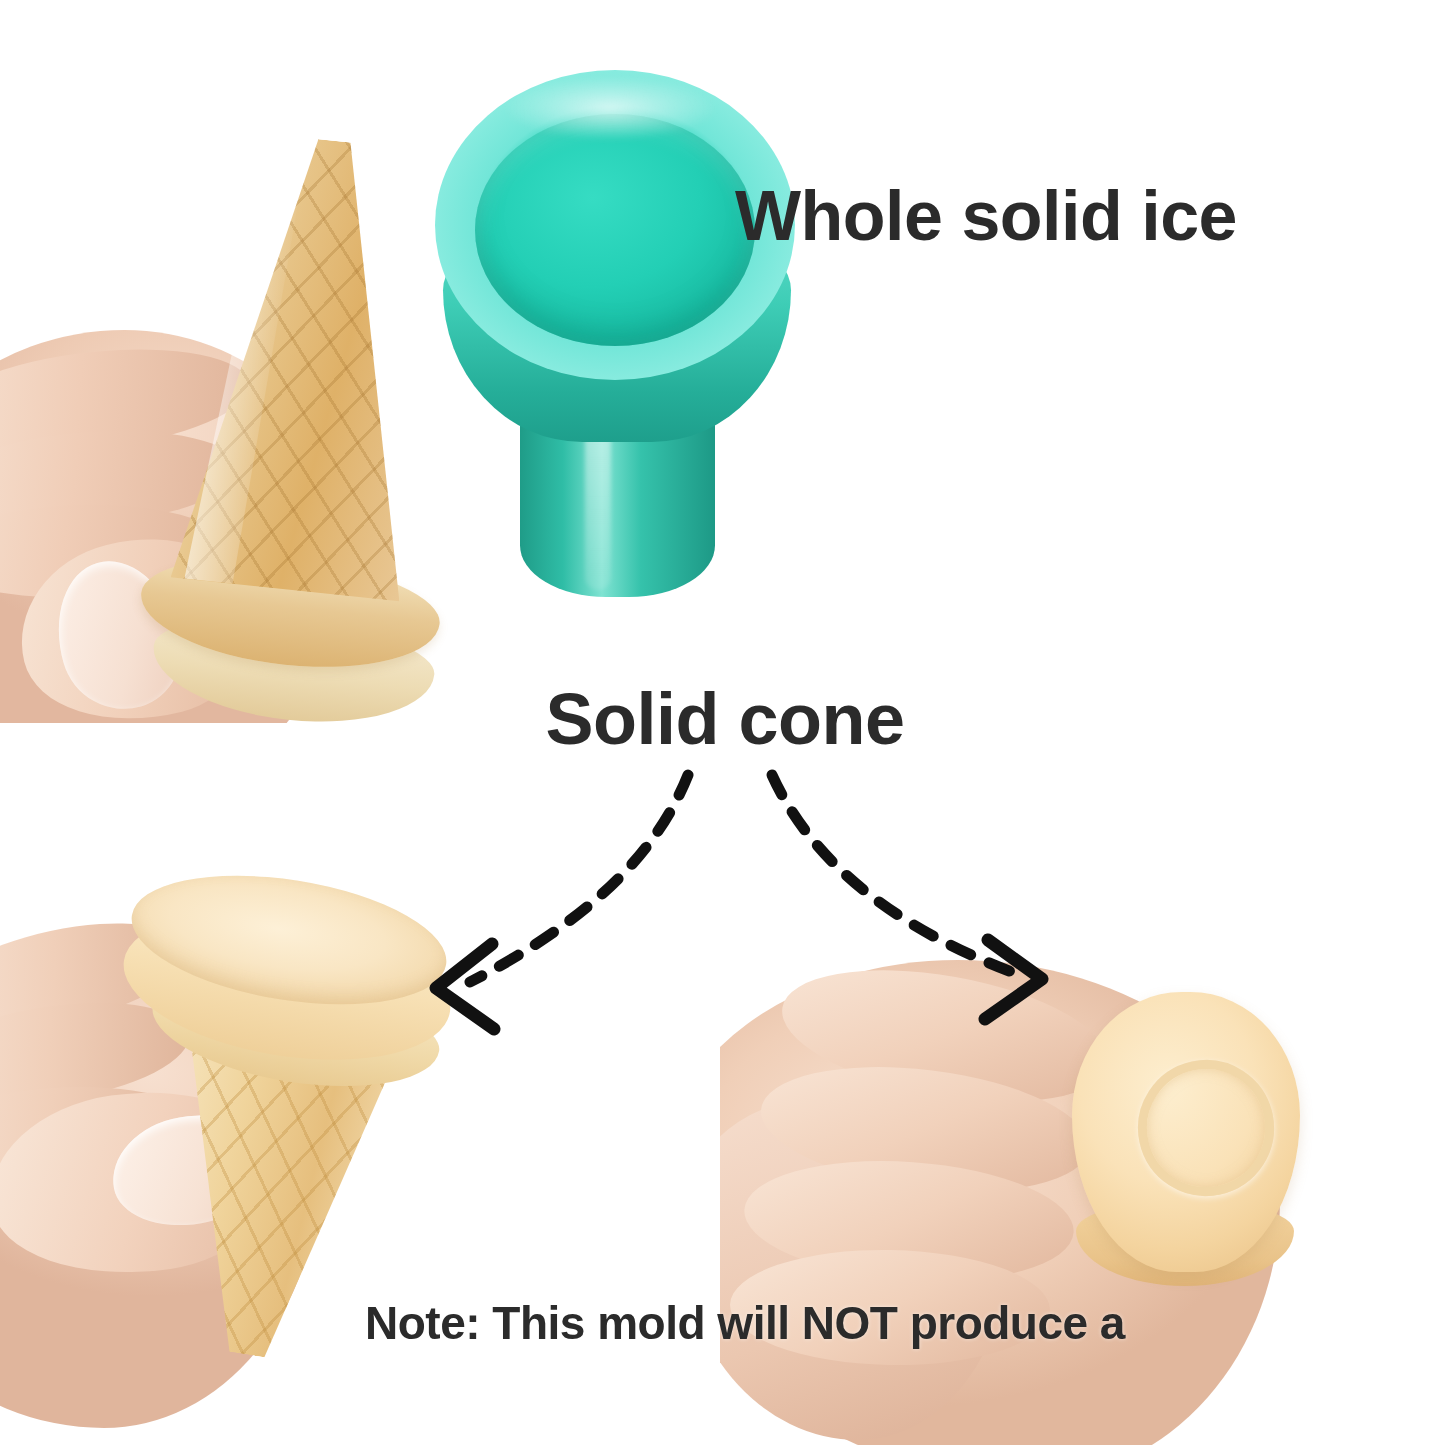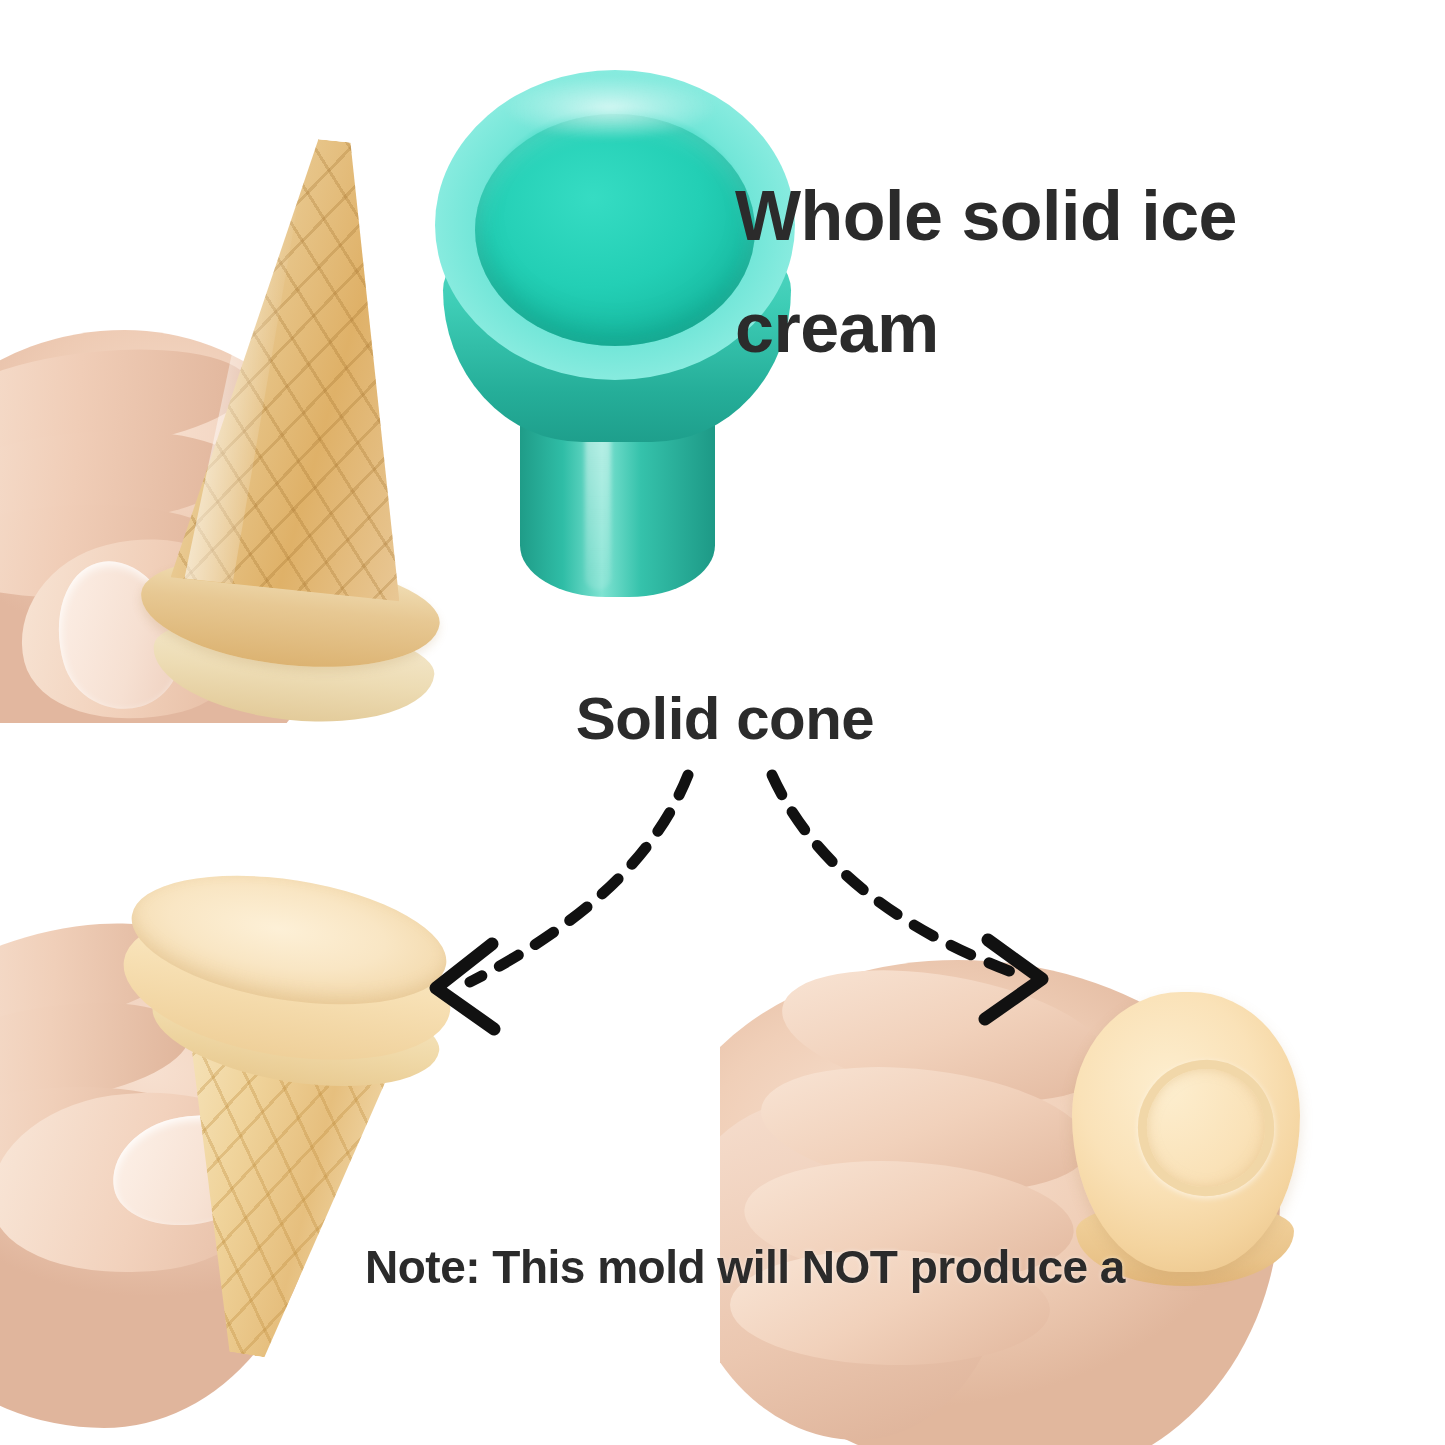--- a/index.html
+++ b/index.html
@@ -229,25 +229,25 @@
   #arrows{position:absolute;left:0;top:0;width:1445px;height:1445px;pointer-events:none;}
 
   
   .txt{position:absolute;color:#2b2b2b;font-weight:700;letter-spacing:-.5px;}
   #heading{
     left:735px;top:160px;width:700px;
     text-align:left;font-size:70px;line-height:112px;
   }
   #solid-cone{
     left:380px;top:683px;width:690px;
-    text-align:center;font-size:60px;line-height:72px;
+    text-align:center;font-size:72px;line-height:72px;
     text-shadow:0 0 3px rgba(255,255,255,.55);
   }
   #note{
-    left:285px;top:1232px;width:920px;
+    left:285px;top:1288px;width:920px;
     text-align:center;font-size:46px;line-height:70px;
     text-shadow:0 0 4px rgba(255,255,255,.55);
   }
 </style>
 </head>
 <body>
 
 <div id="stage">
 
   <div class="panel" id="panel-tl">
@@ -309,21 +309,20 @@
       <path d="M 772 775 C 806 850 880 925 1028 978"></path>
     </g>
     <g fill="none" stroke="#111111" stroke-width="13" stroke-linecap="round" stroke-linejoin="round">
       <polyline points="492,944 436,988 494,1029"></polyline>
       <polyline points="988,940 1042,979 985,1019"></polyline>
     </g>
   </svg>
 
   <div class="txt" id="heading">
     <div>Whole solid ice</div>
-    <div>cream</div>
   </div>
 
   <div class="txt" id="solid-cone">Solid cone</div>
 
   <div class="txt" id="note">
     <div>Note: This mold will NOT produce a</div>
   </div>
 
 </div>
 

